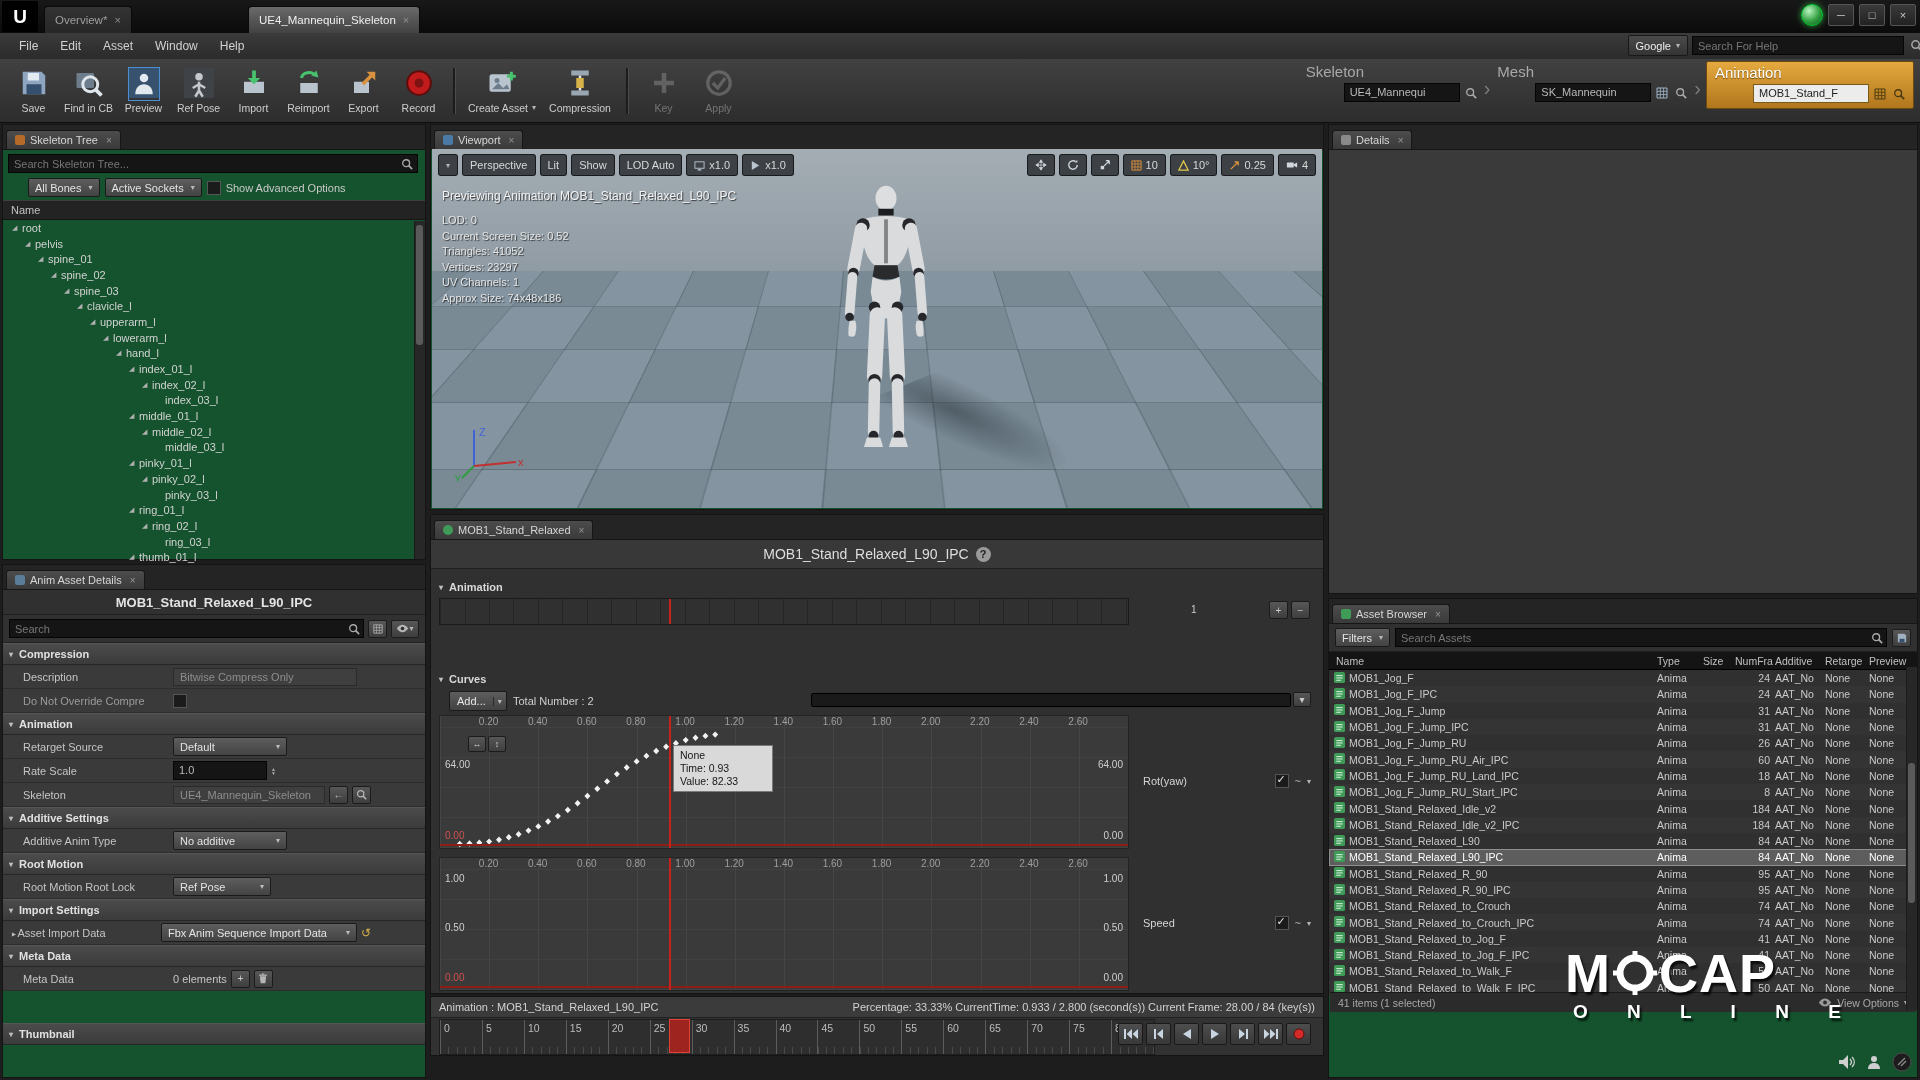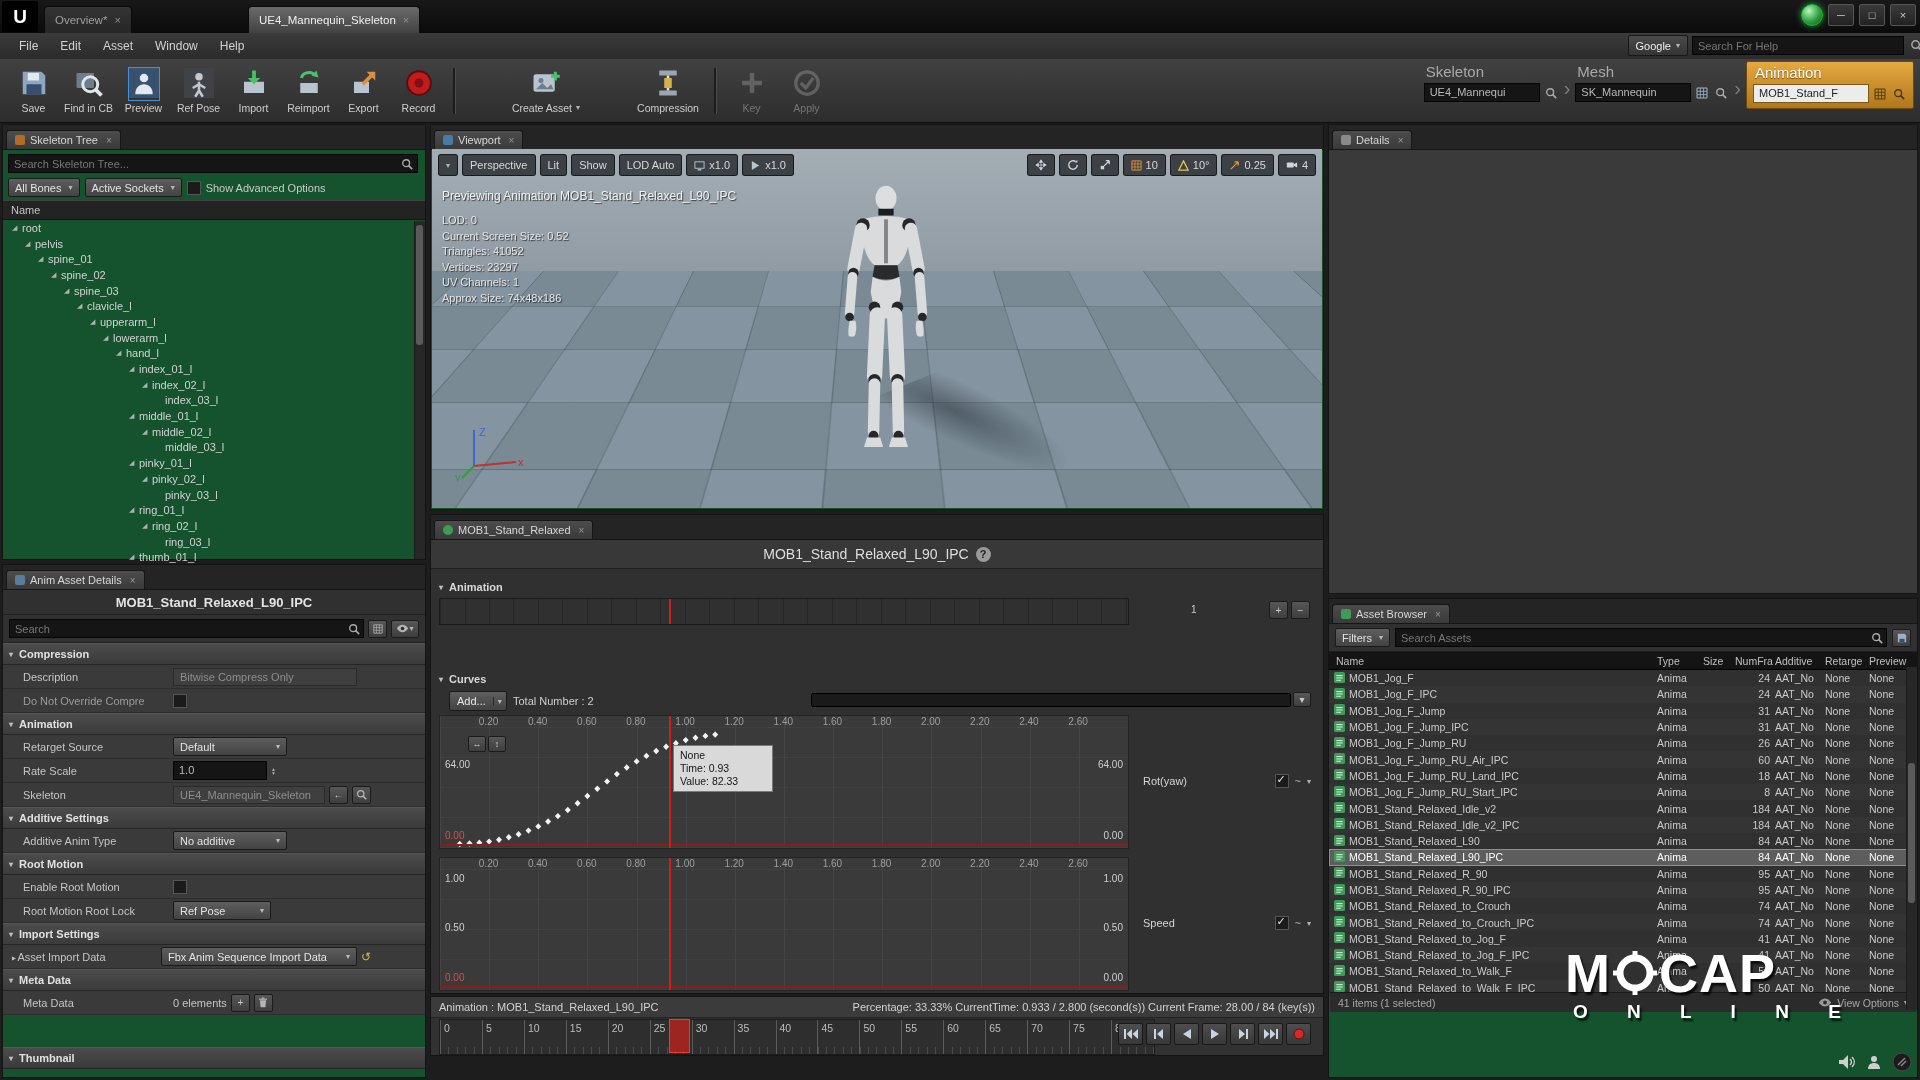--- a/index.html
+++ b/index.html
@@ -21,42 +21,42 @@
   .helpsearch{position:absolute;right:4px;top:2px;display:flex;align-items:center;gap:4px;}
   .gbtn{display:flex;align-items:center;gap:5px;background:linear-gradient(#4a4a4a,#343434);border:1px solid #181818;height:19px;padding:0 7px;border-radius:2px;color:#eee;font-size:11px;}
   .inp{background:#151515;border:1px solid #050505;color:#b9b9b9;font-size:11px;height:17px;padding:0 5px;font-family:"Liberation Sans",sans-serif;}
   .inp::placeholder{color:#777;}
   
   .tb{position:absolute;left:0;top:59px;width:1920px;height:63px;background:linear-gradient(#414141,#2d2d2d);border-bottom:1px solid #0e0e0e;display:flex;align-items:center;padding-left:6px;}
   .tbtn{width:55px;display:flex;flex-direction:column;align-items:center;gap:2px;}
   .tbtn svg{width:30px;height:30px;}
   .tblabel{font-size:10.5px;color:#cdcdcd;white-space:nowrap;}
   .tbtn.dis{opacity:.42;}
-  .tbtn.wide{width:78px;margin-left:44px;}
+  .tbtn.wide{width:78px;}
   .tsep{width:2px;height:46px;background:#1c1c1c;border-right:1px solid #4d4d4d;margin:0 7px;}
   .caret{font-size:8px;color:#b5b5b5;}
   
   .bc{position:absolute;right:6px;top:61px;height:58px;display:flex;align-items:flex-start;gap:5px;}
   .bcg{display:flex;flex-direction:column;gap:3px;padding-top:2px;}
   .bcl{font-size:15px;color:#a9a9a9;padding-left:2px;}
-  .bcrow{display:flex;align-items:center;gap:3px;}
+  .bcrow{display:flex;align-items:center;gap:3px;margin-left:40px;}
   .bci{width:104px;height:17px;line-height:17px;overflow:hidden;white-space:nowrap;}
   .chev{font-size:20px;color:#7d7d7d;padding-top:16px;}
   .bcg.animsel{background:linear-gradient(#e5a93f,#b0761c);border:1px solid #6d4a10;border-radius:2px;padding:2px 6px 5px 6px;}
   .bcg.animsel .bcl{color:#fff;text-shadow:0 1px 1px #6d4a10;}
   .bcg.animsel .bci{background:#ececec;color:#222;border-color:#7a5a1a;}
   .miniico{display:inline-flex;align-items:center;justify-content:center;width:16px;height:16px;}
   
   .panel{position:absolute;background:#14532d;border:1px solid #141414;box-sizing:border-box;}
   .ptabs{height:24px;background:#242424;display:flex;align-items:flex-end;padding-left:3px;border-bottom:1px solid #161616;}
   .ptab{display:flex;align-items:center;gap:5px;background:linear-gradient(#4c4c4c,#3a3a3a);border:1px solid #161616;border-bottom:none;padding:3px 8px;font-size:11px;color:#d6d6d6;border-radius:3px 3px 0 0;}
   .ptab .x{color:#969696;font-size:10px;margin-left:3px;}
   .tabico{width:10px;height:10px;border-radius:2px;display:inline-block;}
   
-  .streefilters{display:flex;align-items:center;gap:5px;padding:3px 5px;}
+  .streefilters{display:flex;align-items:center;gap:5px;padding:3px 5px;margin-left:20px;}
   .dd{display:inline-flex;align-items:center;justify-content:space-between;background:linear-gradient(#5e5e5e,#434343);border:1px solid #1a1a1a;border-radius:2px;height:17px;padding:0 6px;font-size:11px;color:#e3e3e3;}
   .dd .car{margin-left:7px;font-size:8px;color:#bbb;}
   .cb{width:12px;height:12px;background:#1b1b1b;border:1px solid #555;display:inline-block;position:relative;flex:none;}
   .cb.on::after{content:"\2713";color:#e8e8e8;font-size:11px;position:absolute;left:1px;top:-2px;}
   .colhdr{height:18px;background:#232323;border-top:1px solid #3f3f3f;border-bottom:1px solid #151515;display:flex;align-items:center;padding-left:8px;font-size:11px;color:#c2c2c2;}
   .trow{display:flex;align-items:center;height:15.7px;font-size:11px;color:#d2d2d2;padding-left:5px;white-space:nowrap;}
   .trow .exp{font-size:7px;color:#b0b0b0;width:10px;flex:none;}
   .hidden{visibility:hidden;}
   .vsb{position:absolute;width:10px;background:#272727;border-left:1px solid #1b1b1b;}
   .vsbthumb{position:absolute;left:1px;width:7px;background:#5a5a5a;border-radius:3px;}
@@ -627,26 +627,20 @@
             <span class="car">▾</span>
           </span>
         </span>
     </div>
 
     <div class="sech">
         <span class="tri">▾</span>
         <span>Root Motion</span>
       </div>
     <div class="drow">
-      <span class="dlabel">Enable Root Motion</span>
-      <span class="dctrl">
-          <span class="cb"></span>
-        </span>
-    </div>
-    <div class="drow">
       <span class="dlabel">Root Motion Root Lock</span>
       <span class="dctrl">
           <span class="dd" style="min-width:84px">
             <span>Ref Pose</span>
             <span class="car">▾</span>
           </span>
         </span>
     </div>
 
     <div class="sech">

